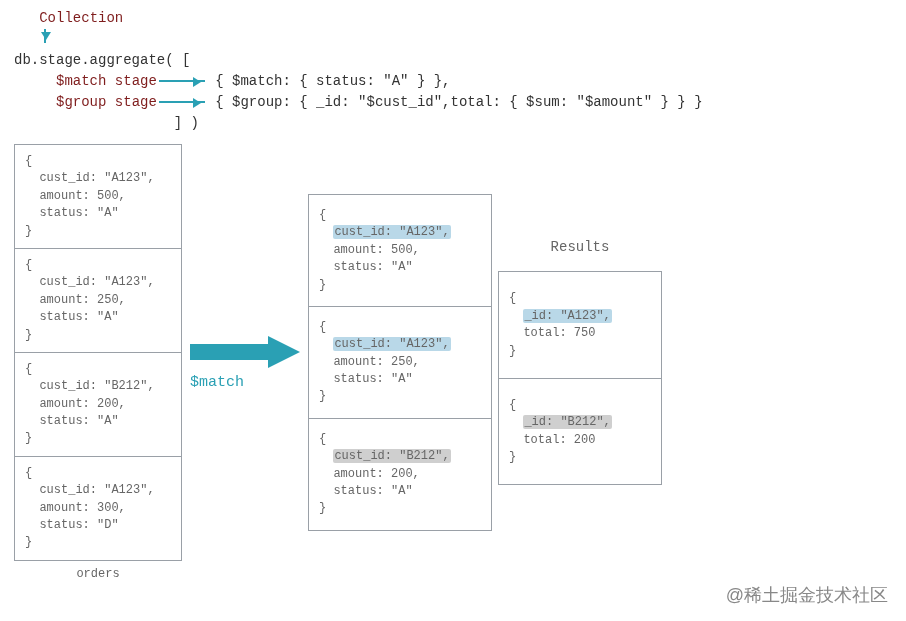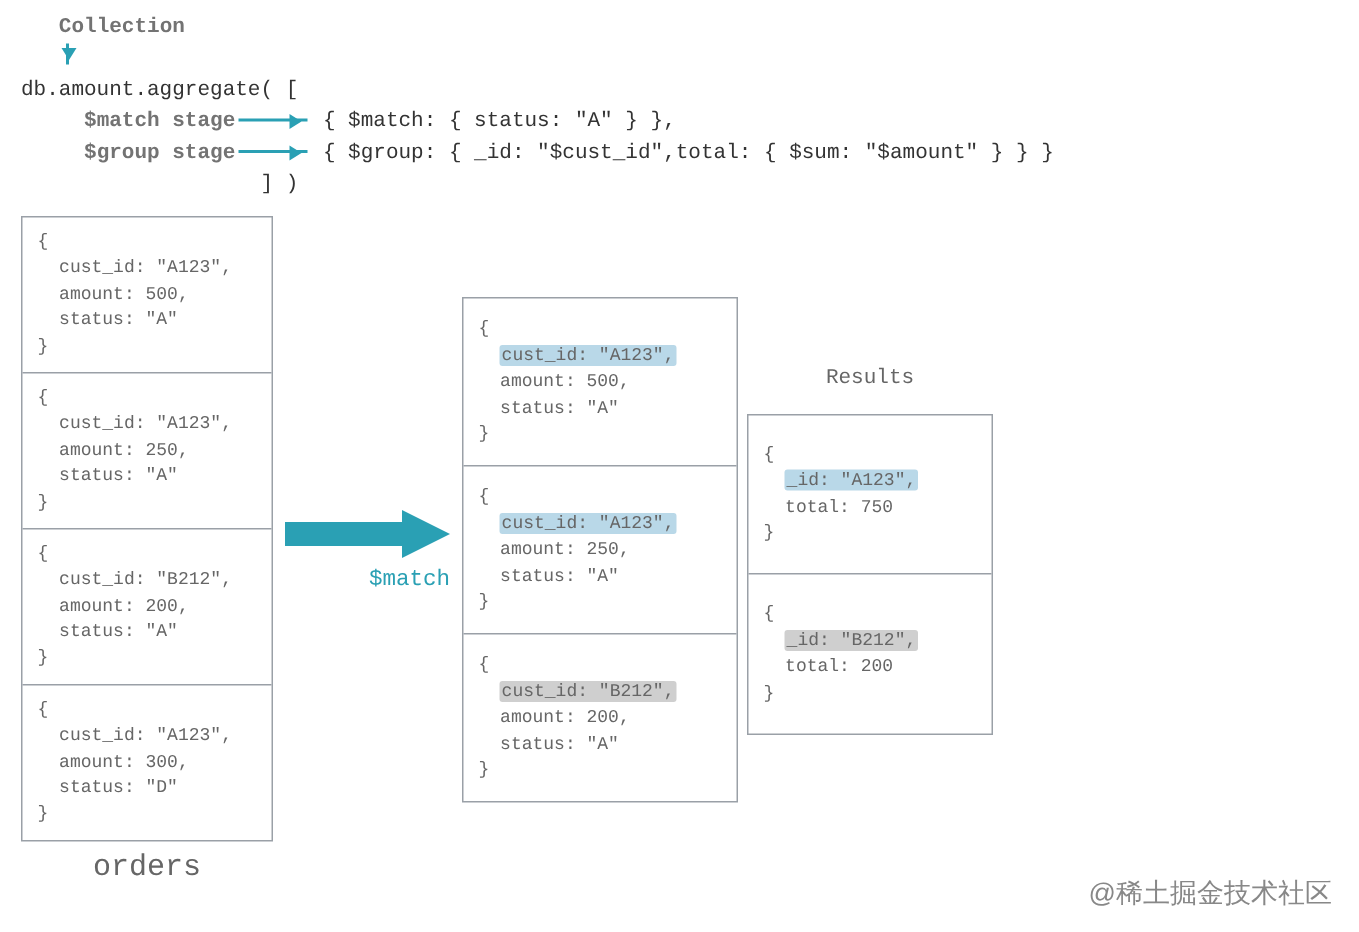--- a/index.html
+++ b/index.html
@@ -2,21 +2,21 @@
 <html><head>
 <meta charset="utf-8">
 <style>
   * { box-sizing: border-box; }
   body {
     margin: 0; padding: 8px 14px 10px 14px;
     font-family: "Consolas", "Menlo", "Courier New", monospace;
     font-size: 12.5px; color: #555;
     width: 906px; height: 621px; background: #fff;
   }
-  .teal { color: #737373; font-weight: bold; }
+  .teal { color: #7f1d1d; }
   .code-area { font-size: 14px; line-height: 1.5; }
   .code-line { white-space: pre; }
   .arrow-sm {
     display: inline-block; position: relative; width: 46px; height: 1px;
     border-top: 2px solid #2aa0b4; vertical-align: middle; margin: 0 2px;
   }
   .arrow-sm::after {
     content: ""; position: absolute; right: -1px; top: -5px;
     border: 5px solid transparent; border-left: 8px solid #2aa0b4;
   }
@@ -35,42 +35,42 @@
   .column { display: flex; flex-direction: column; align-items: center; }
   .box-stack { border: 1px solid #9aa0a7; }
   .doc {
     border-top: 1px solid #9aa0a7; padding: 8px 12px 8px 10px;
     font-size: 12px; line-height: 1.45; white-space: pre; color: #666;
   }
   .doc:first-child { border-top: 0; }
   .col-orders .doc { width: 166px; }
   .col-match  .doc { width: 182px; padding-top: 12px; padding-bottom: 12px; }
   .col-result .doc { width: 162px; padding-top: 18px; padding-bottom: 18px; }
-  .caption { font-size: 20px; margin-top: 6px; color: #666; }
+  .caption { font-size: 12px; margin-top: 6px; color: #666; }
   .caption-top { font-size: 14px; margin-bottom: 16px; color: #666; }
   .stage {
-    display: flex; flex-direction: column; align-items: flex-end;
+    display: flex; flex-direction: column; align-items: flex-start;
     padding: 0 2px; min-width: 110px;
   }
   .fat-arrow { fill: #2aa0b4; }
   .stage-label { color: #2aa0b4; font-size: 15px; margin-top: 4px; }
   .hl-blue { background: #b9d8e8; border-radius: 2px; padding: 0 1px; }
   .hl-grey { background: #cfcfcf; border-radius: 2px; padding: 0 1px; }
   .watermark {
     position: absolute; right: 18px; bottom: 14px;
     font-family: sans-serif; font-size: 18px; color: #888;
   }
 </style>
 </head>
 <body>
 
 <div class="code-area">
   <div class="code-line">   <span class="teal">Collection</span></div>
   <div class="code-line"><span class="arrow-down"></span></div>
-  <div class="code-line" style="color:#333">db.amount.aggregate( [</div>
+  <div class="code-line" style="color:#333">db.stage.aggregate( [</div>
   <div class="code-line">     <span class="teal">$match stage</span><span class="arrow-sm"></span> <span style="color:#333">{ $match: { status: "A" } },</span></div>
   <div class="code-line">     <span class="teal">$group stage</span><span class="arrow-sm"></span> <span style="color:#333">{ $group: { _id: "$cust_id",total: { $sum: "$amount" } } }</span></div>
   <div class="code-line" style="color:#333">                   <span>] )</span></div>
 </div>
 
 <div class="pipeline">
 
   <div class="column col-orders">
     <div class="box-stack" id="orders-stack">
         <div class="doc">{

